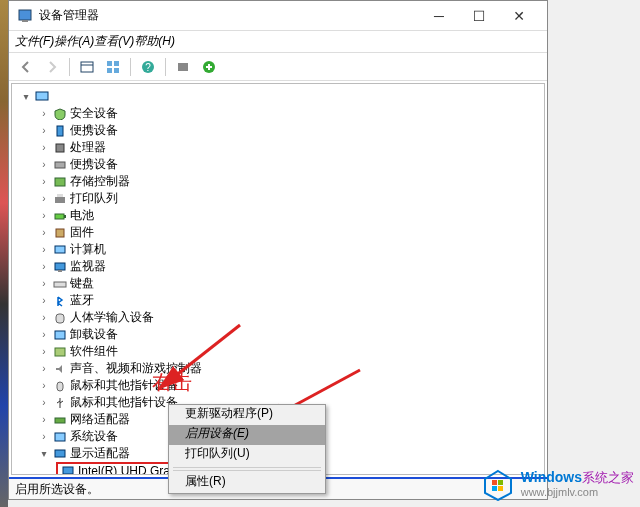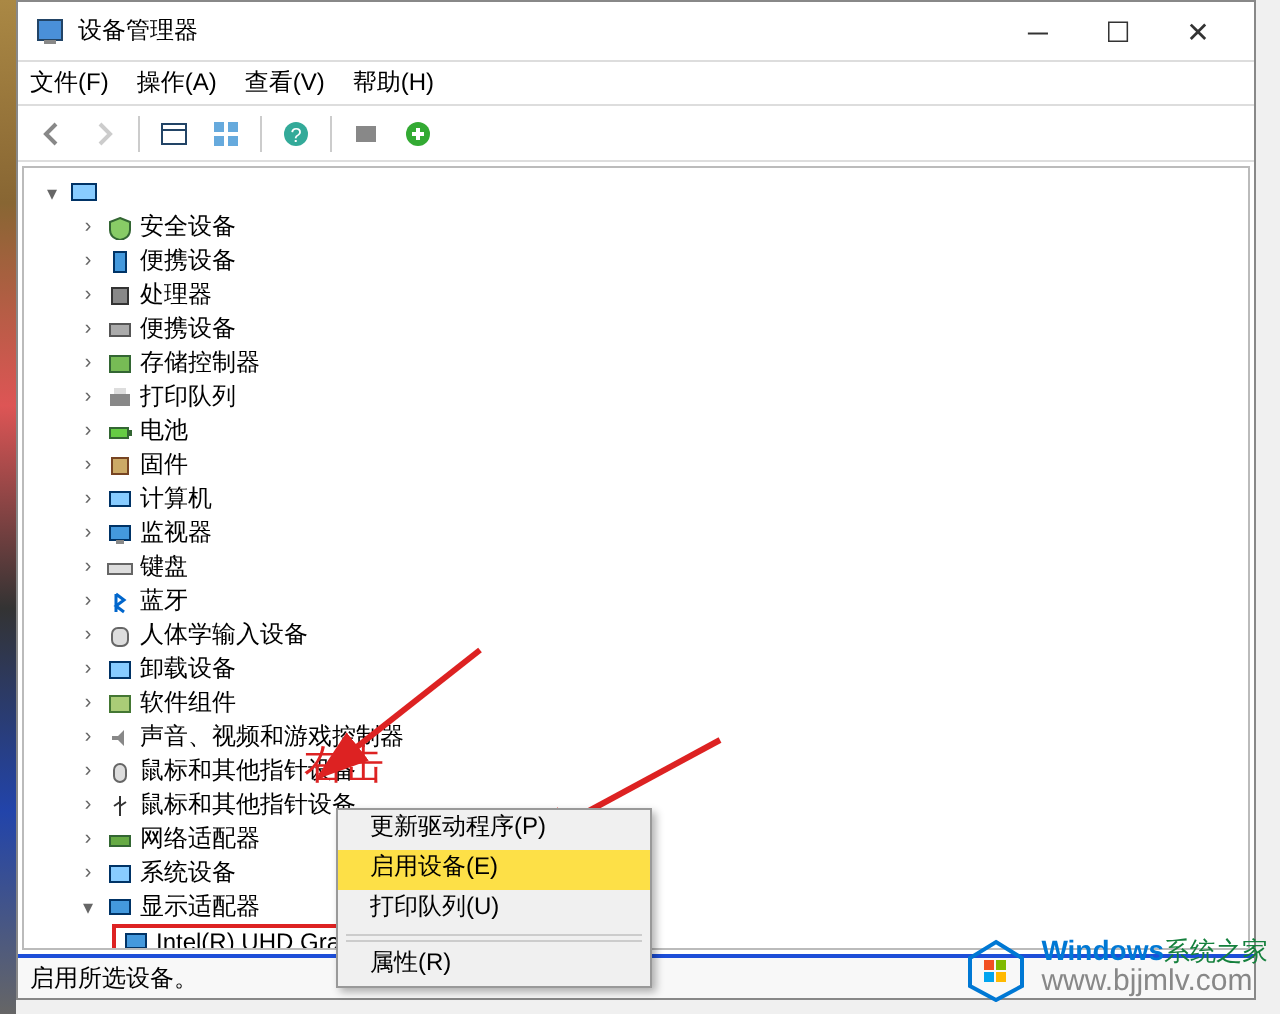--- a/index.html
+++ b/index.html
@@ -1,47 +1,47 @@
 <!DOCTYPE html>
 <html><head>
   <meta charset="utf-8">
   <style>
     * { box-sizing: border-box; margin: 0; padding: 0; font-family: "Microsoft YaHei", sans-serif; }
     body { width: 640px; height: 507px; background: #f0f0f0; position: relative; overflow: hidden; }
-    .window { position: absolute; left: 8px; top: 0; width: 620px; height: 500px; background: #fff; border: 1px solid #888; }
+    .window { position: absolute; left: 8px; top: 0; width: 540px; height: 500px; background: #fff; border: 1px solid #888; }
     .titlebar { height: 30px; display: flex; align-items: center; padding: 0 8px; border-bottom: 1px solid #ddd; }
     .title-icon { width: 16px; height: 16px; margin-right: 6px; }
     .title-text { font-size: 12px; flex: 1; }
     .win-btns { display: flex; gap: 0; }
     .win-btn { width: 40px; height: 28px; display: flex; align-items: center; justify-content: center; font-size: 14px; color: #333; }
-    .menubar { height: 22px; display: flex; align-items: center; padding: 0 6px; font-size: 12px; gap: 14px; border-bottom: 1px solid #ddd; }
+    .menubar { height: 22px; display: flex; align-items: center; padding: 0 6px; font-size: 12px; border-bottom: 1px solid #ddd; font-style: italic; }
     .menubar span { cursor: default; }
     .toolbar { height: 28px; display: flex; align-items: center; padding: 0 6px; gap: 4px; border-bottom: 1px solid #ddd; }
     .tool-btn { width: 22px; height: 22px; display: flex; align-items: center; justify-content: center; }
     .tool-sep { width: 1px; height: 18px; background: #ccc; margin: 0 2px; }
     .tree { position: absolute; top: 82px; left: 2px; right: 2px; bottom: 24px; border: 1px solid #bbb; background: #fff; overflow: hidden; font-size: 12px; padding: 4px 0; }
     .node { display: flex; align-items: center; height: 17px; padding-left: 6px; white-space: nowrap; }
     .node.l1 { padding-left: 8px; }
     .node.l2 { padding-left: 26px; }
     .node.l3 { padding-left: 44px; }
     .expander { width: 12px; display: inline-block; text-align: center; color: #666; font-size: 10px; }
     .node-icon { width: 16px; height: 14px; display: inline-flex; align-items: center; justify-content: center; margin: 0 2px; }
     .boxed { border: 2px solid #d22; }
     .statusbar { position: absolute; bottom: 0; left: 0; right: 0; height: 22px; border-top: 2px solid #1d4ed8; font-size: 12px; padding: 2px 6px; background: #f8f8f8; }
     .context-menu { position: absolute; left: 168px; top: 404px; width: 158px; background: #f0f0f0; border: 1px solid #999; box-shadow: 2px 2px 4px rgba(0,0,0,0.3); font-size: 12px; z-index: 10; }
     .ctx-item { height: 20px; display: flex; align-items: flex-start; padding: 0 16px; }
-    .ctx-item.highlight { background: #fde047; }
+    .ctx-item.highlight { background: #a3a3a3; font-style: italic; }
     .ctx-sep { height: 1px; background: #ccc; margin: 2px 4px; }
     .annotation-text { position: absolute; color: #d22; font-size: 20px; font-weight: normal; z-index: 5; margin-left: 40px; }
     .arrow { position: absolute; z-index: 6; }
     .watermark { position: absolute; right: 6px; bottom: 6px; display: flex; align-items: center; gap: 6px; z-index: 20; font-size: 13px; }
     .watermark .wm-text { display: flex; flex-direction: column; line-height: 1.1; }
     .watermark .wm1 { color: #0078d4; font-weight: bold; font-size: 14px; }
-    .watermark .wm1 .suffix { color: #15803d; font-weight: normal; font-size: 13px; }
-    .watermark .wm2 { color: #888; font-size: 15px; }
+    .watermark .wm1 .suffix { color: #a21caf; font-weight: normal; font-size: 13px; }
+    .watermark .wm2 { color: #888; font-size: 11px; }
     .left-edge { position: absolute; left: 0; top: 0; width: 8px; height: 507px; background: linear-gradient(#a84, #863 20%, #d55 40%, #333 60%, #24a 80%, #666); }
     svg { display: block; }
   </style>
 </head>
 <body>
 
 <div class="left-edge"></div>
 
 <div class="window">
   <div class="titlebar">

